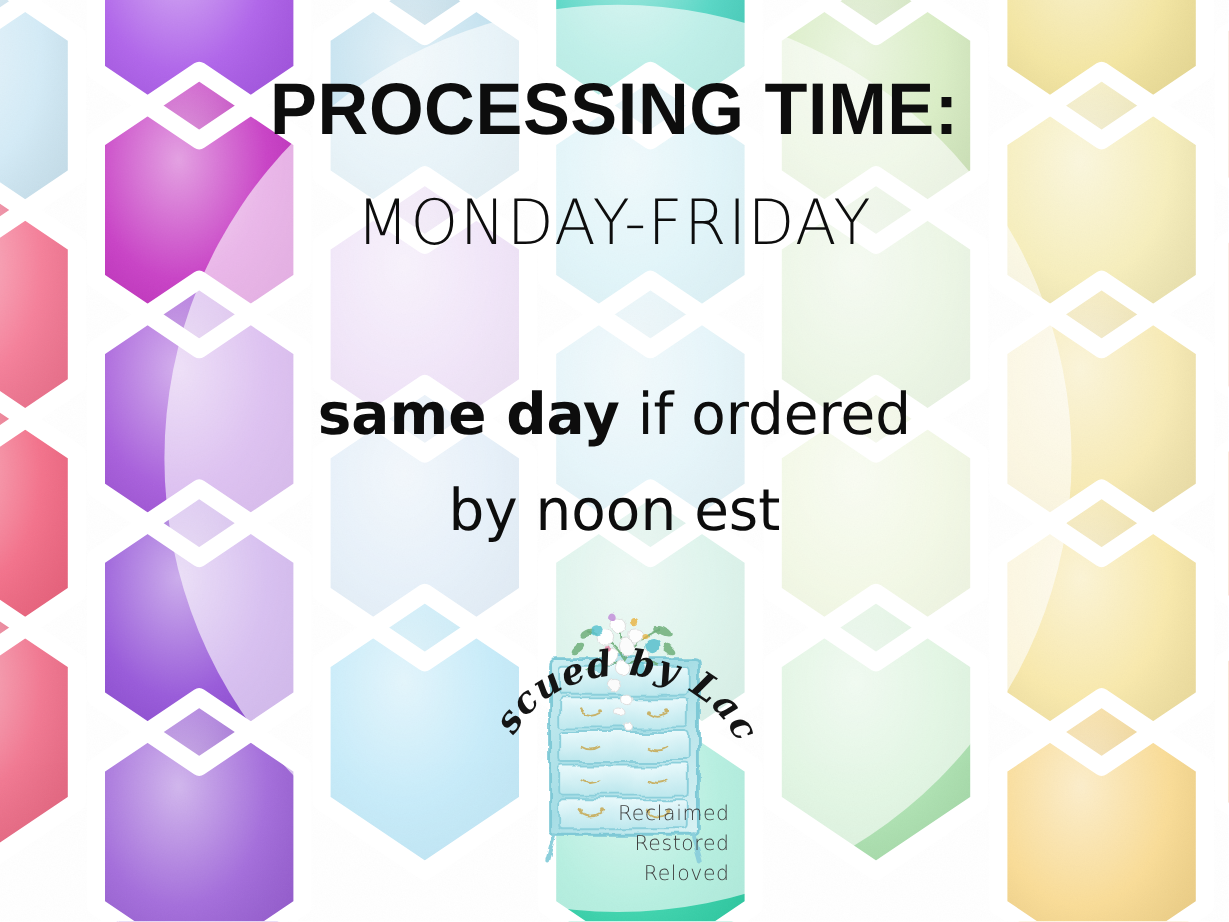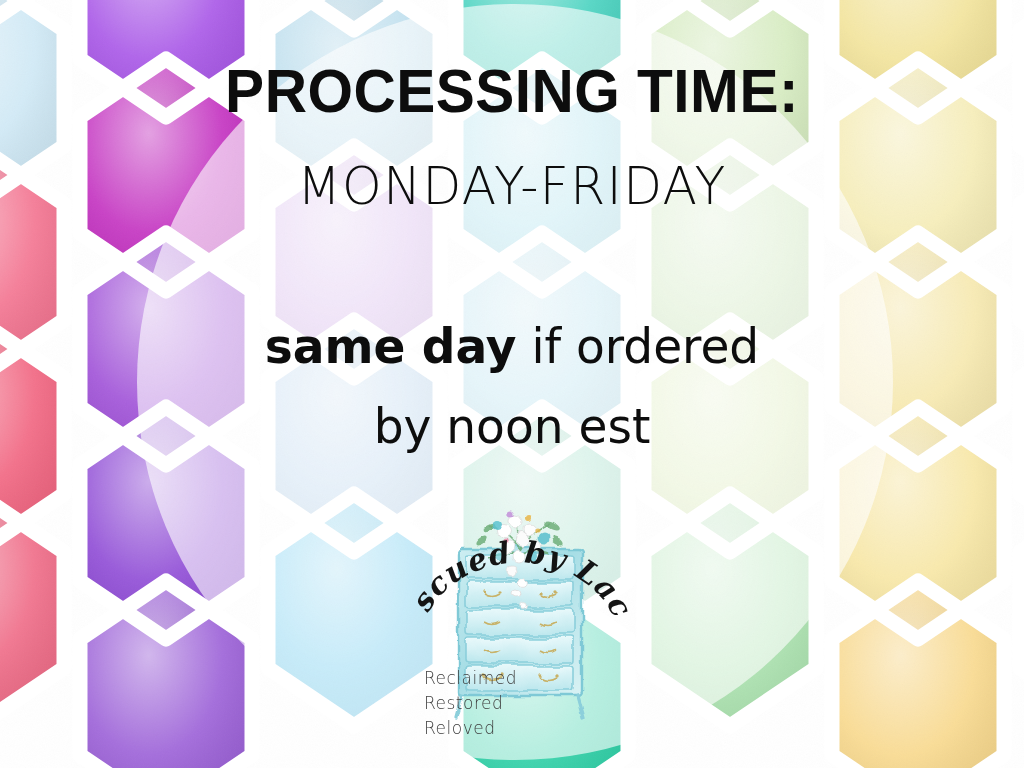--- a/index.html
+++ b/index.html
@@ -63,22 +63,22 @@
 
   
   #logo{
     position:absolute;
     left:412px;top:482px;
     width:216px;height:258px;
   }
   #logo svg{display:block;width:216px;height:258px;}
   .tagline{
     position:absolute;
-    left:424px;width:216px;
-    text-align:left;
+    left:392px;width:216px;
+    text-align:right;
     color:#3e3e3e;
     font-family:"DejaVu Sans","Liberation Sans",sans-serif;
     font-weight:300;
     font-size:17px;
     letter-spacing:0.5px;
   }
   #tag1{top:668px;}
   #tag2{top:693px;}
   #tag3{top:718px;}
 </style>

